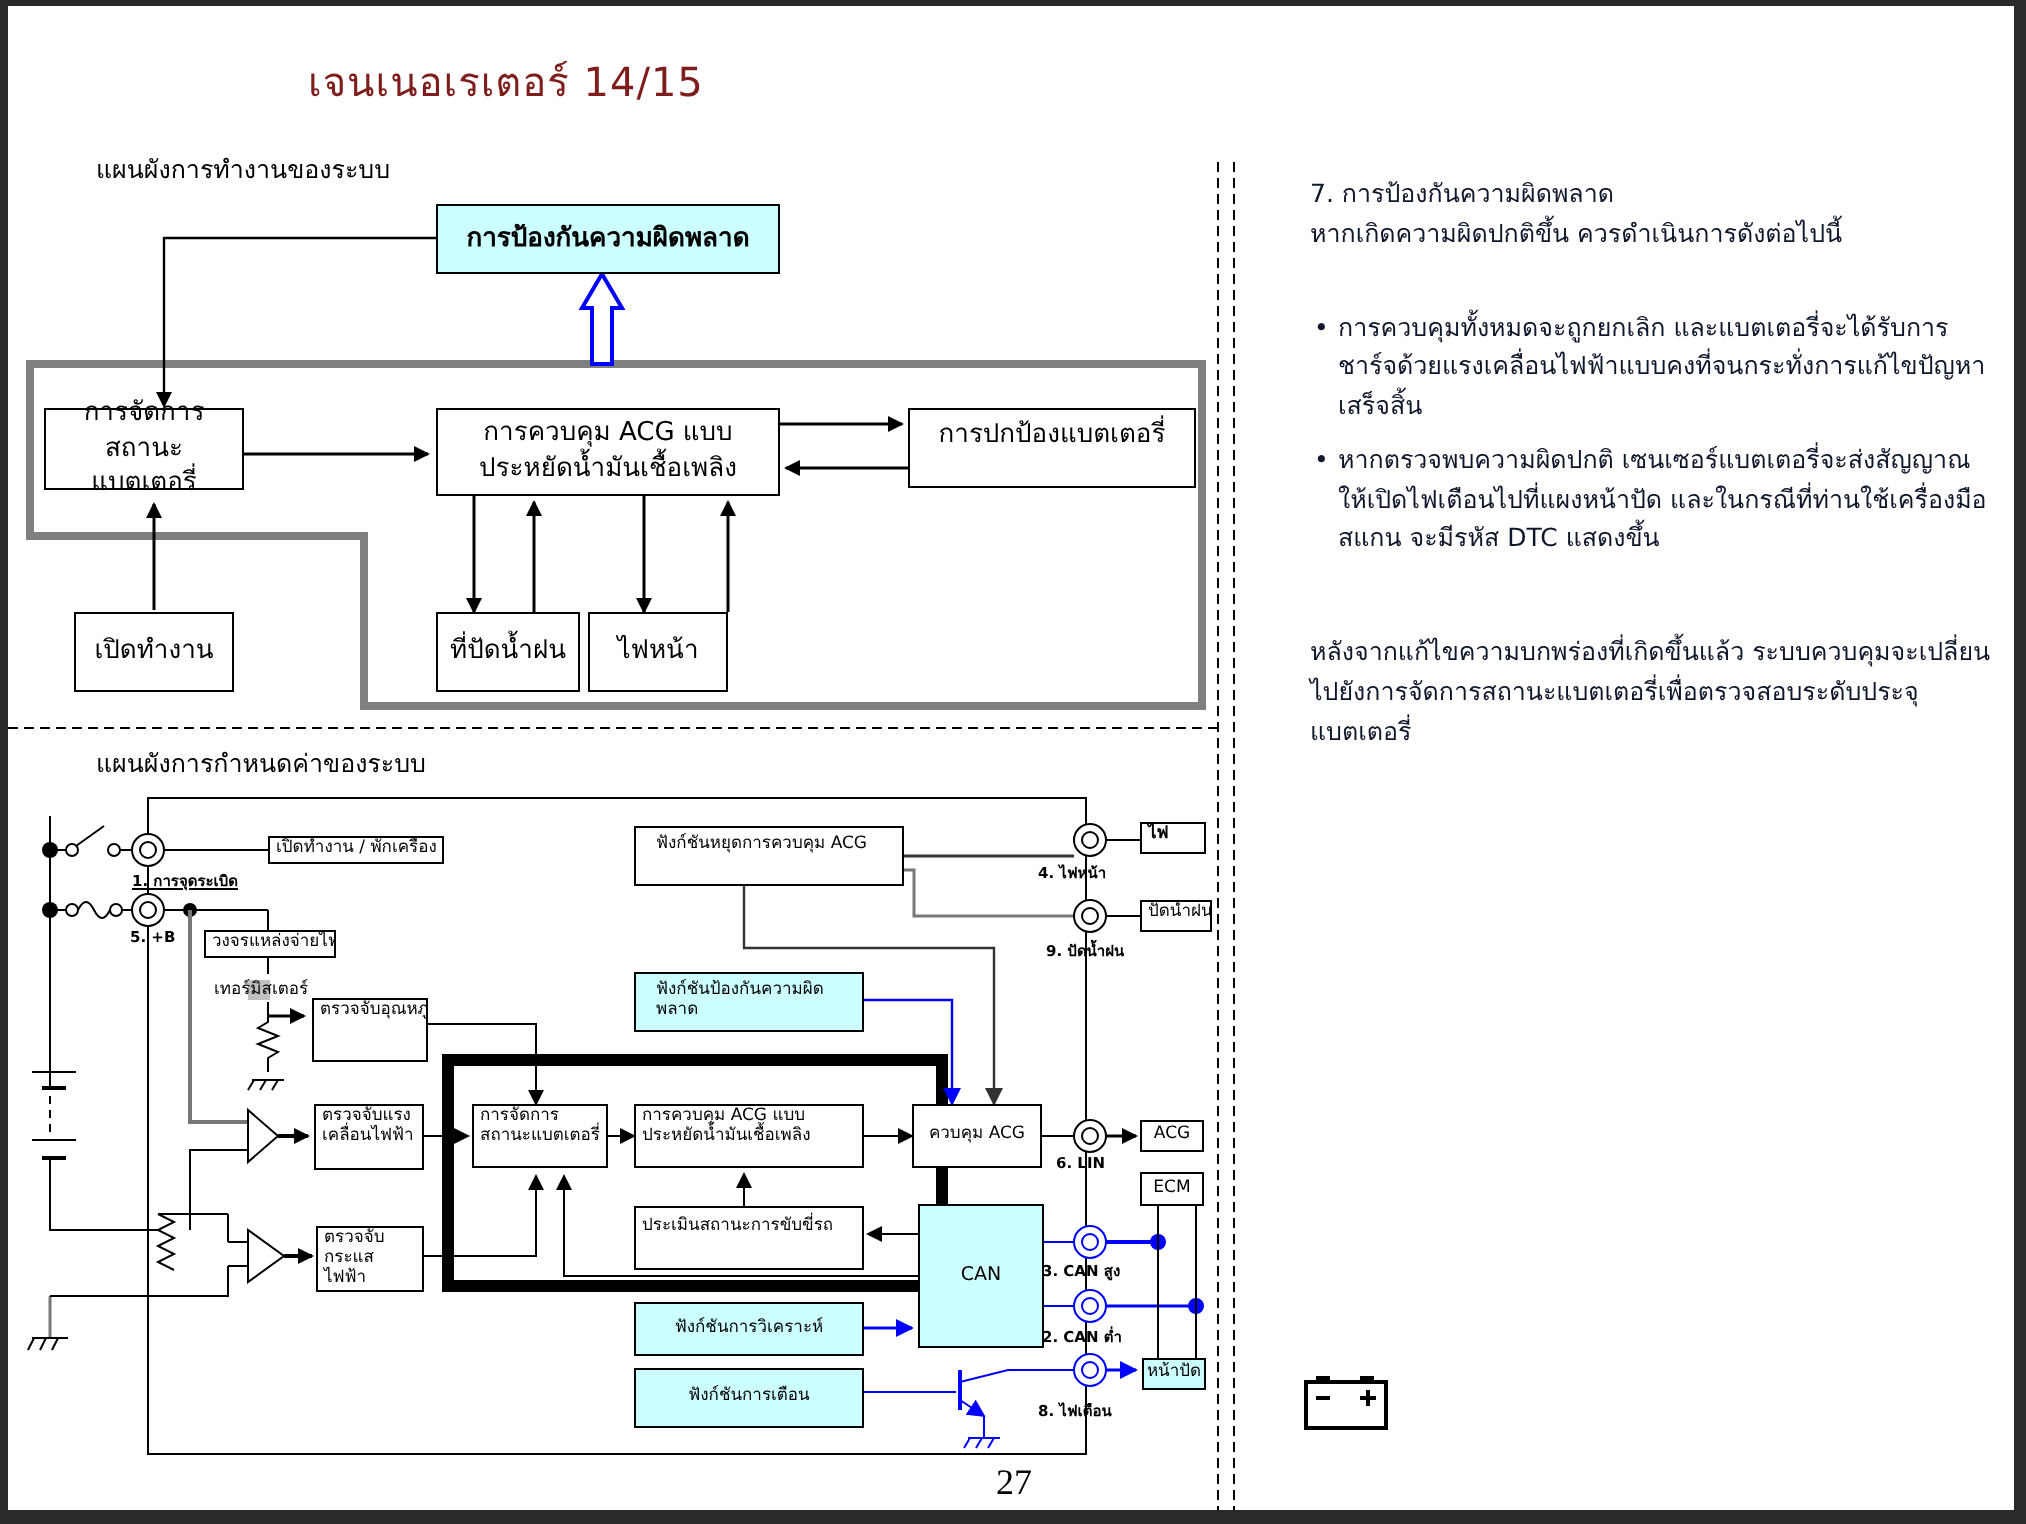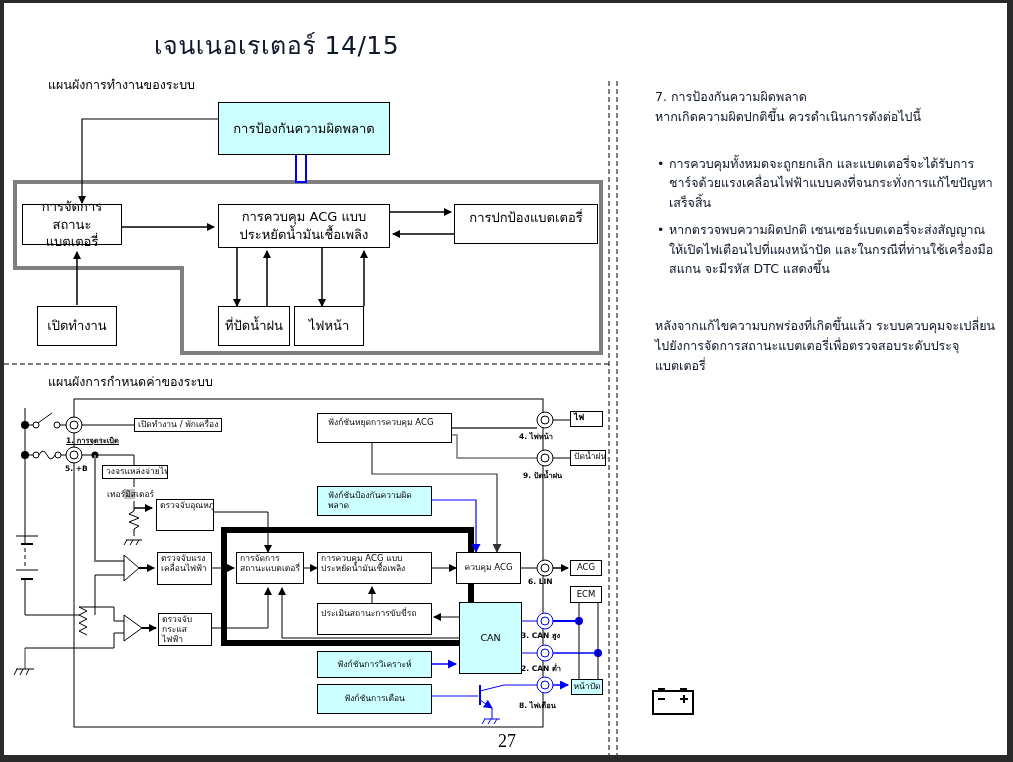--- a/index.html
+++ b/index.html
@@ -1,19 +1,19 @@
 <!DOCTYPE html>
 <html><head>
 <meta charset="utf-8">
 <style>
   html, body { margin:0; padding:0; background:#2a2a2a; }
   body { width:1013px; height:762px; position:relative; overflow:hidden; font-family:"DejaVu Sans", sans-serif; }
   #page { position:absolute; left:4px; top:3px; width:1003px; height:752px; background:#fff; }
   .abs { position:absolute; }
-  .title { left:150px; top:22px; font-size:25px; color:#0f172a; white-space:nowrap; letter-spacing:0.5px; }
+  .title { left:150px; top:22px; font-size:20px; color:#7f1d1d; white-space:nowrap; letter-spacing:0.5px; }
   .sec-label { font-size:12.5px; color:#000; white-space:nowrap; }
   .box { position:absolute; border:1px solid #000; background:#fff; font-size:13px; color:#000; display:flex; align-items:center; justify-content:center; text-align:center; line-height:1.35; box-sizing:border-box; }
   .box.cyan { background:#ccffff; }
   .sbox { position:absolute; border:1px solid #000; background:#fff; font-size:8.5px; line-height:1.15; color:#000; box-sizing:border-box; padding:1px 3px; overflow:hidden; white-space:nowrap; }
   .sbox.cyan { background:#ccffff; }
   .sbox.center { display:flex; align-items:center; justify-content:center; text-align:center; }
   .pin { position:absolute; font-size:7.5px; font-weight:bold; color:#000; white-space:nowrap; }
   .rtext { position:absolute; left:634px; font-size:12.5px; color:#0f172a; line-height:1.6;margin-left:17px; }
   .rtext p { margin:0; }
   ul.bul { margin:0; padding:0; list-style:none; }
@@ -61,21 +61,21 @@
     <line x1="263" y1="303" x2="263" y2="248" stroke="#000" stroke-width="1.5" marker-end="url(#ah)"></line>
 
     <line x1="318" y1="245" x2="318" y2="303" stroke="#000" stroke-width="1.5" marker-end="url(#ah)"></line>
     <line x1="360" y1="303" x2="360" y2="248" stroke="#000" stroke-width="1.5" marker-end="url(#ah)"></line>
 
     <line x1="0" y1="361" x2="605" y2="361" stroke="#000" stroke-width="1" stroke-dasharray="5,3"></line>
     <line x1="605" y1="78" x2="605" y2="752" stroke="#000" stroke-width="1" stroke-dasharray="5,3"></line>
     <line x1="613" y1="78" x2="613" y2="752" stroke="#000" stroke-width="1" stroke-dasharray="5,3"></line>
   </svg>
 
-  <div class="box cyan" style="left:214px;top:99px;width:172px;height:53px;">การป้องกันความผิดพลาด</div>
+  <div class="box cyan" style="left:214px;top:99px;width:172px;height:35px;font-weight:bold;">การป้องกันความผิดพลาด</div>
   <div class="box" style="left:18px;top:201px;width:100px;height:41px;padding:0 6px;">การจัดการสถานะแบตเตอรี่</div>
   <div class="box" style="left:214px;top:201px;width:172px;height:44px;padding:0 8px;">การควบคุม ACG แบบประหยัดน้ำมันเชื้อเพลิง</div>
   <div class="box" style="left:33px;top:303px;width:80px;height:40px;">เปิดทำงาน</div>
   <div class="box" style="left:450px;top:201px;width:144px;height:40px;align-items:flex-start;padding-top:4px;">การปกป้องแบตเตอรี่</div>
   <div class="box" style="left:214px;top:303px;width:72px;height:40px;">ที่ปัดน้ำฝน</div>
   <div class="box" style="left:290px;top:303px;width:70px;height:40px;">ไฟหน้า</div>
 
   <div class="abs sec-label" style="left:44px;top:369px;">แผนผังการกำหนดค่าของระบบ</div>
 
   <svg width="1003" height="752">

